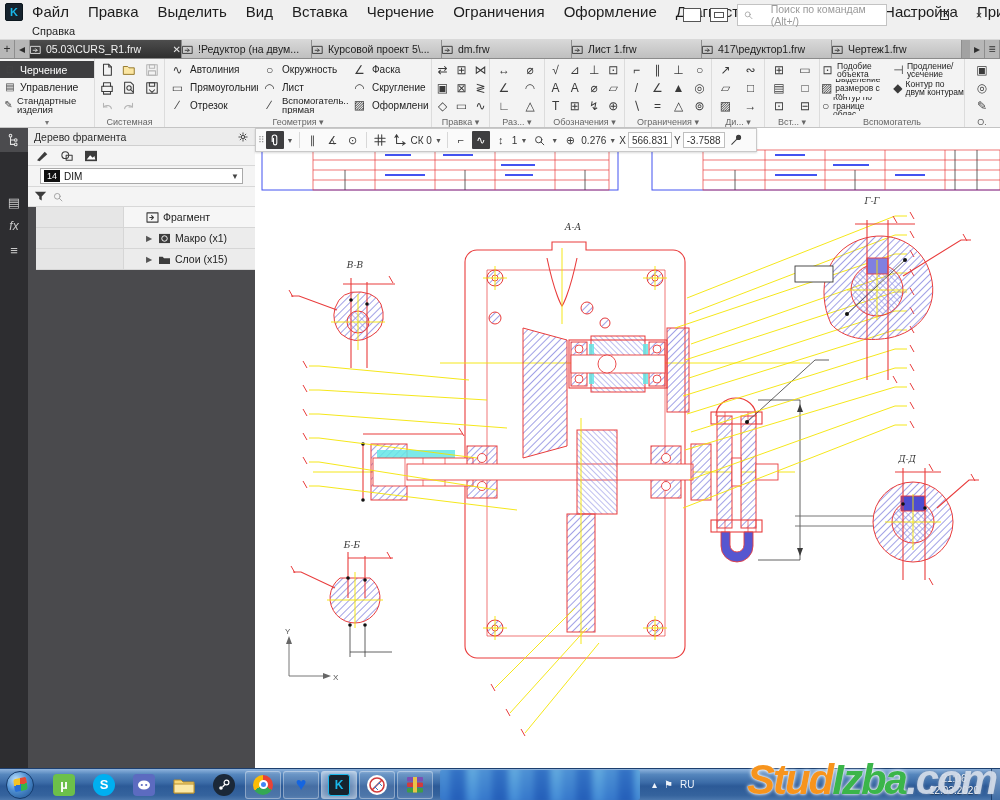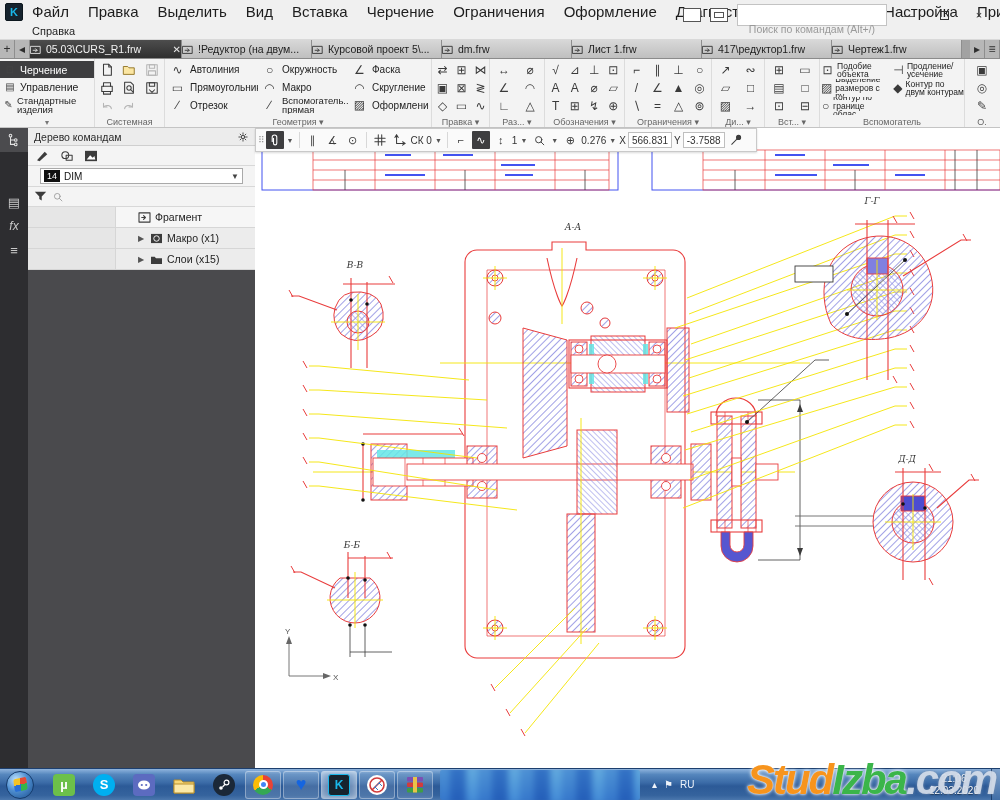--- a/index.html
+++ b/index.html
@@ -10,21 +10,21 @@
   .titlebar{position:absolute;left:0;top:0;width:1000px;height:40px;background:#f0f0f0;border-bottom:1px solid #d9d9d9;}
   .appicon{position:absolute;left:5px;top:3px;width:18px;height:18px;background:#16232e;border-radius:2px;display:flex;align-items:center;justify-content:center;color:#19b7ea;font-size:11px;font-weight:bold;border:1px solid #0c161d;}
   .menurow{position:absolute;left:32px;top:0;height:22px;display:flex;align-items:center;gap:19px;font-size:15px;color:#1d1d1d;}
   .menurow2{position:absolute;left:32px;top:21px;height:19px;display:flex;align-items:center;font-size:11px;color:#1d1d1d;}
   .menuitem{cursor:default;white-space:nowrap;}
   .tb-right{position:absolute;right:8px;top:4px;display:flex;align-items:center;gap:9px;}
   .winbtn{width:26px;height:16px;display:flex;align-items:center;justify-content:center;font-size:11px;color:#333;}
   .sq{width:9px;height:9px;border:1px solid #333;display:inline-block;}
   .layico{width:18px;height:14px;border:1px solid #555;background:#fff;position:relative;}
   .layico.b:after{content:"";position:absolute;left:3px;top:3px;right:3px;bottom:3px;border:1px solid #555;}
-  .searchbox{width:150px;height:22px;border:1px solid #c3c3c3;background:#fff;display:flex;align-items:center;gap:18px;padding:0 6px;color:#9a9a9a;font-size:10.5px;flex-direction:column;}
+  .searchbox{width:150px;height:22px;border:1px solid #c3c3c3;background:#fff;display:flex;align-items:center;gap:18px;padding:0 6px;color:#9a9a9a;font-size:10.5px;}
 
   
   .tabbar{position:absolute;left:0;top:40px;width:1000px;height:19px;background:#a2a2a2;display:flex;align-items:stretch;border-bottom:1px solid #8b8b8b;}
   .tabsmall{width:15px;display:flex;align-items:center;justify-content:center;font-size:12px;color:#2e2e2e;background:#b7b7b7;border-right:1px solid #8e8e8e;}
   .tab{display:flex;align-items:center;gap:5px;padding:0 0;font-size:10.5px;color:#1c1c1c;background:linear-gradient(#d8d8d8,#bfbfbf);border-right:1px solid #8e8e8e;white-space:nowrap;overflow:hidden;width:130px;}
   .tab.active{background:linear-gradient(#4d4d4d,#2f2f2f);color:#f2f2f2;width:152px;}
   .tab .doc{flex:0 0 auto;}
   .tab .x{margin-left:auto;font-size:10px;color:#e8e8e8;}
   .tabend{margin-left:auto;display:flex;}
 
@@ -62,21 +62,21 @@
   .treepanel{position:absolute;left:28px;top:128px;width:227px;height:640px;background:#4a4a4d;}
   .tp-head{height:18px;background:#ececec;border-bottom:1px solid #cfcfcf;display:flex;align-items:center;padding:0 6px;font-size:10.5px;color:#2b2b2b;}
   .tp-head svg{margin-left:auto;width:12px;height:12px;}
   .tp-icons{height:20px;background:#f4f4f4;border-bottom:1px solid #d8d8d8;display:flex;align-items:center;gap:10px;padding:0 8px;}
   .tp-style{height:21px;background:#f4f4f4;border-bottom:1px solid #d8d8d8;display:flex;align-items:center;padding:0 12px;}
   .stylebox{flex:1;height:16px;background:#fff;border:1px solid #a9a9a9;display:flex;align-items:center;gap:4px;padding:0 3px;font-size:10px;color:#111;}
   .badge{background:#111;color:#fff;font-size:9px;padding:0 3px;height:12px;display:flex;align-items:center;}
   .stylebox .car{margin-left:auto;font-size:8px;color:#444;}
   .tp-filter{height:20px;background:#f4f4f4;border-bottom:1px solid #d8d8d8;display:flex;align-items:center;gap:6px;padding:0 6px;}
   .tp-search{flex:1;height:14px;display:flex;align-items:center;gap:4px;color:#9a9a9a;}
-  .trow{height:21px;display:flex;align-items:center;font-size:10.5px;color:#222;border-bottom:1px solid #d6d6d6;position:relative;}
+  .trow{height:21px;display:flex;align-items:center;font-size:10.5px;color:#222;border-bottom:1px solid #d6d6d6;position:relative;margin-left:8px;}
   .trow .lcol{width:88px;height:100%;background:#e6e6e6;border-right:1px solid #d6d6d6;flex:0 0 auto;}
   .trow .body{flex:1;height:100%;display:flex;align-items:center;gap:4px;padding-left:22px;background:#f6f6f6;}
   .trow.alt .body{background:#ececec;}
   .trow .arr{font-size:8px;color:#555;width:8px;}
   .ticon{width:13px;height:11px;display:inline-block;}
 
   
   .canvas{position:absolute;left:255px;top:128px;width:745px;height:640px;background:#fff;}
   .dw text{font:italic 9px "DejaVu Serif",serif;fill:#333;}
   .dw .red{stroke:#e93c3c;fill:none;stroke-width:1.1;}
@@ -314,21 +314,21 @@
             <span>Отрезок</span>
           </div>
       </div>
       <div class="gcol" style="width:90px">
         <div class="gbtn">
             <span class="icn">○</span>
             <span>Окружность</span>
           </div>
         <div class="gbtn">
             <span class="icn">◠</span>
-            <span>Макро</span>
+            <span>Лист</span>
           </div>
         <div class="gbtn wrap">
             <span class="icn">∕</span>
             <span>Вспомогатель... прямая</span>
           </div>
       </div>
       <div class="gcol" style="width:81px">
         <div class="gbtn">
             <span class="icn">∠</span>
             <span>Фаска</span>
@@ -482,21 +482,21 @@
         </svg>
     </div>
     <div style="height:38px"></div>
     <div class="stripico">▤</div>
     <div class="stripico fx">fx</div>
     <div class="stripico">≡</div>
   </div>
 
   <div class="treepanel">
     <div class="tp-head">
-      <span>Дерево командам</span>
+      <span>Дерево фрагмента</span>
       <svg class="li" viewBox="0 0 16 16">
           <circle cx="8" cy="8" r="2.2"></circle>
           <path d="M8 2.5v2M8 11.5v2M2.5 8h2M11.5 8h2M4.2 4.2l1.4 1.4M10.4 10.4l1.4 1.4M11.8 4.2l-1.4 1.4M5.6 10.4l-1.4 1.4"></path>
         </svg>
     </div>
     <div class="tp-icons">
       <svg width="14" height="12" viewBox="0 0 16 14">
           <polygon points="1,12 10,2 13,5 4,13" fill="#3c3c3c"></polygon>
         </svg>
       <svg class="li" width="14" height="12" viewBox="0 0 16 14">

